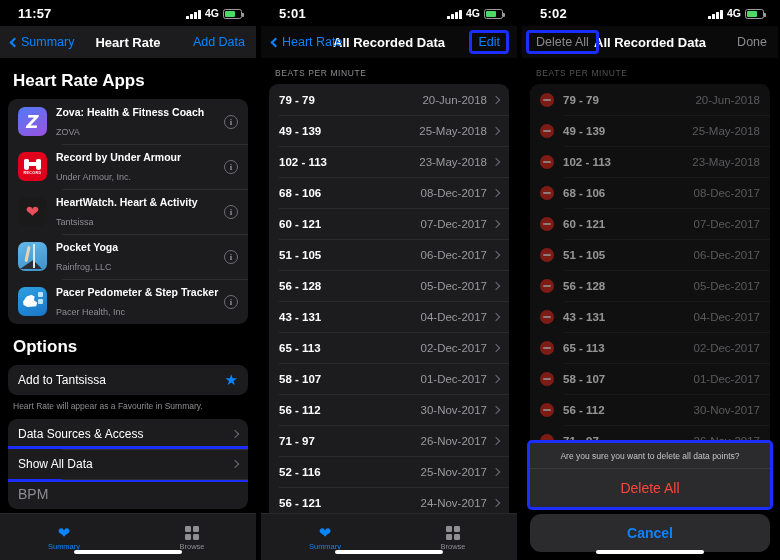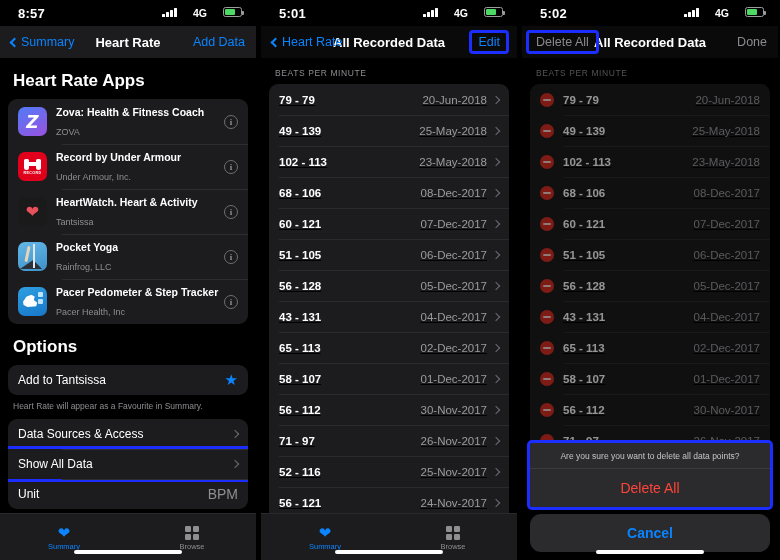--- a/index.html
+++ b/index.html
@@ -25,21 +25,21 @@
 
   
   .statusbar {
     height: 26px;
     display: flex; align-items: center;
     justify-content: space-between;
     padding: 0 14px 0 18px;
     color: #fff;
   }
   .sb-time { font-size: 13px; font-weight: 700; letter-spacing: .2px; }
-  .sb-right { display: flex; align-items: flex-start; gap: 16px; }
+  .sb-right { display: flex; align-items: flex-end; gap: 4px; }
   .bars { display: flex; align-items: flex-end; gap: 1.5px; height: 10px; }
   .bars i { display: block; width: 2.5px; background: #fff; border-radius: .5px; }
   .bars i:nth-child(1){height:3.5px}
   .bars i:nth-child(2){height:5.5px}
   .bars i:nth-child(3){height:7.5px}
   .bars i:nth-child(4){height:9.5px}
   .sb-net { font-size: 10.5px; font-weight: 600; }
   .batt {
     position: relative; width: 19px; height: 10px;
     border: 1px solid #9b9b9b; border-radius: 2.5px; padding: 1px;
@@ -172,21 +172,21 @@
     border-top:1.6px solid #6e6e73; border-right:1.6px solid #6e6e73;
     transform: rotate(45deg);
   }
   .footnote { font-size: 8.5px; color:#8e8e93; padding: 6px 13px 8px 13px; }
 
   
   .list-hdr { font-size: 8.5px; color:#8e8e93; letter-spacing:.6px; padding: 10px 14px 6px 14px; }
   .dgroup { background:#1c1c1e; border-radius:9px; margin:0 8px; overflow:hidden; }
   .drow {
     height: 31px; display:flex; align-items:center;
-    padding: 0 10px; position:relative;text-decoration:underline;
+    padding: 0 10px; position:relative;
   }
   .drow + .drow::before{
     content:""; position:absolute; left:10px; right:0; top:0; height:1px; background:#2b2b2d;
   }
   .drow.edit + .drow.edit::before{ left:34px; }
   .dval { font-size:11.5px; font-weight:700; color:#fff; }
   .ddate { margin-left:auto; font-size:11.5px; color:#9b9b9f; }
   .drow .chev-r { margin-left:6px; }
   .minus {
     width:14px; height:14px; border-radius:50%; background:#d93025;
@@ -243,21 +243,21 @@
   .sheet-box-hl { outline:3px solid #1c2dff; border-radius:2px; }
 </style>
 </head>
 <body>
 
 <div class="screens">
 
   <div class="phone">
 
     <div class="statusbar">
-      <div class="sb-time">8:57</div>
+      <div class="sb-time">11:57</div>
       <div class="sb-right">
         <span class="bars">
             <i></i>
             <i></i>
             <i></i>
             <i></i>
           </span>
         <span class="sb-net">4G</span>
         <span class="batt">
             <span></span>
@@ -355,21 +355,20 @@
       <div class="group">
         <div class="row opt-row">
           <span class="lbl">Data Sources &amp; Access</span>
           <i class="chev-r"></i>
         </div>
         <div class="row opt-row hl">
           <span class="lbl">Show All Data</span>
           <i class="chev-r"></i>
         </div>
         <div class="row opt-row">
-          <span class="lbl">Unit</span>
           <span class="opt-val">BPM</span>
         </div>
       </div>
 
       <div class="tabbar">
         <div class="tab active">
           <span class="glyph">❤</span>
           <span class="tlbl">Summary</span>
         </div>
         <div class="tab">

